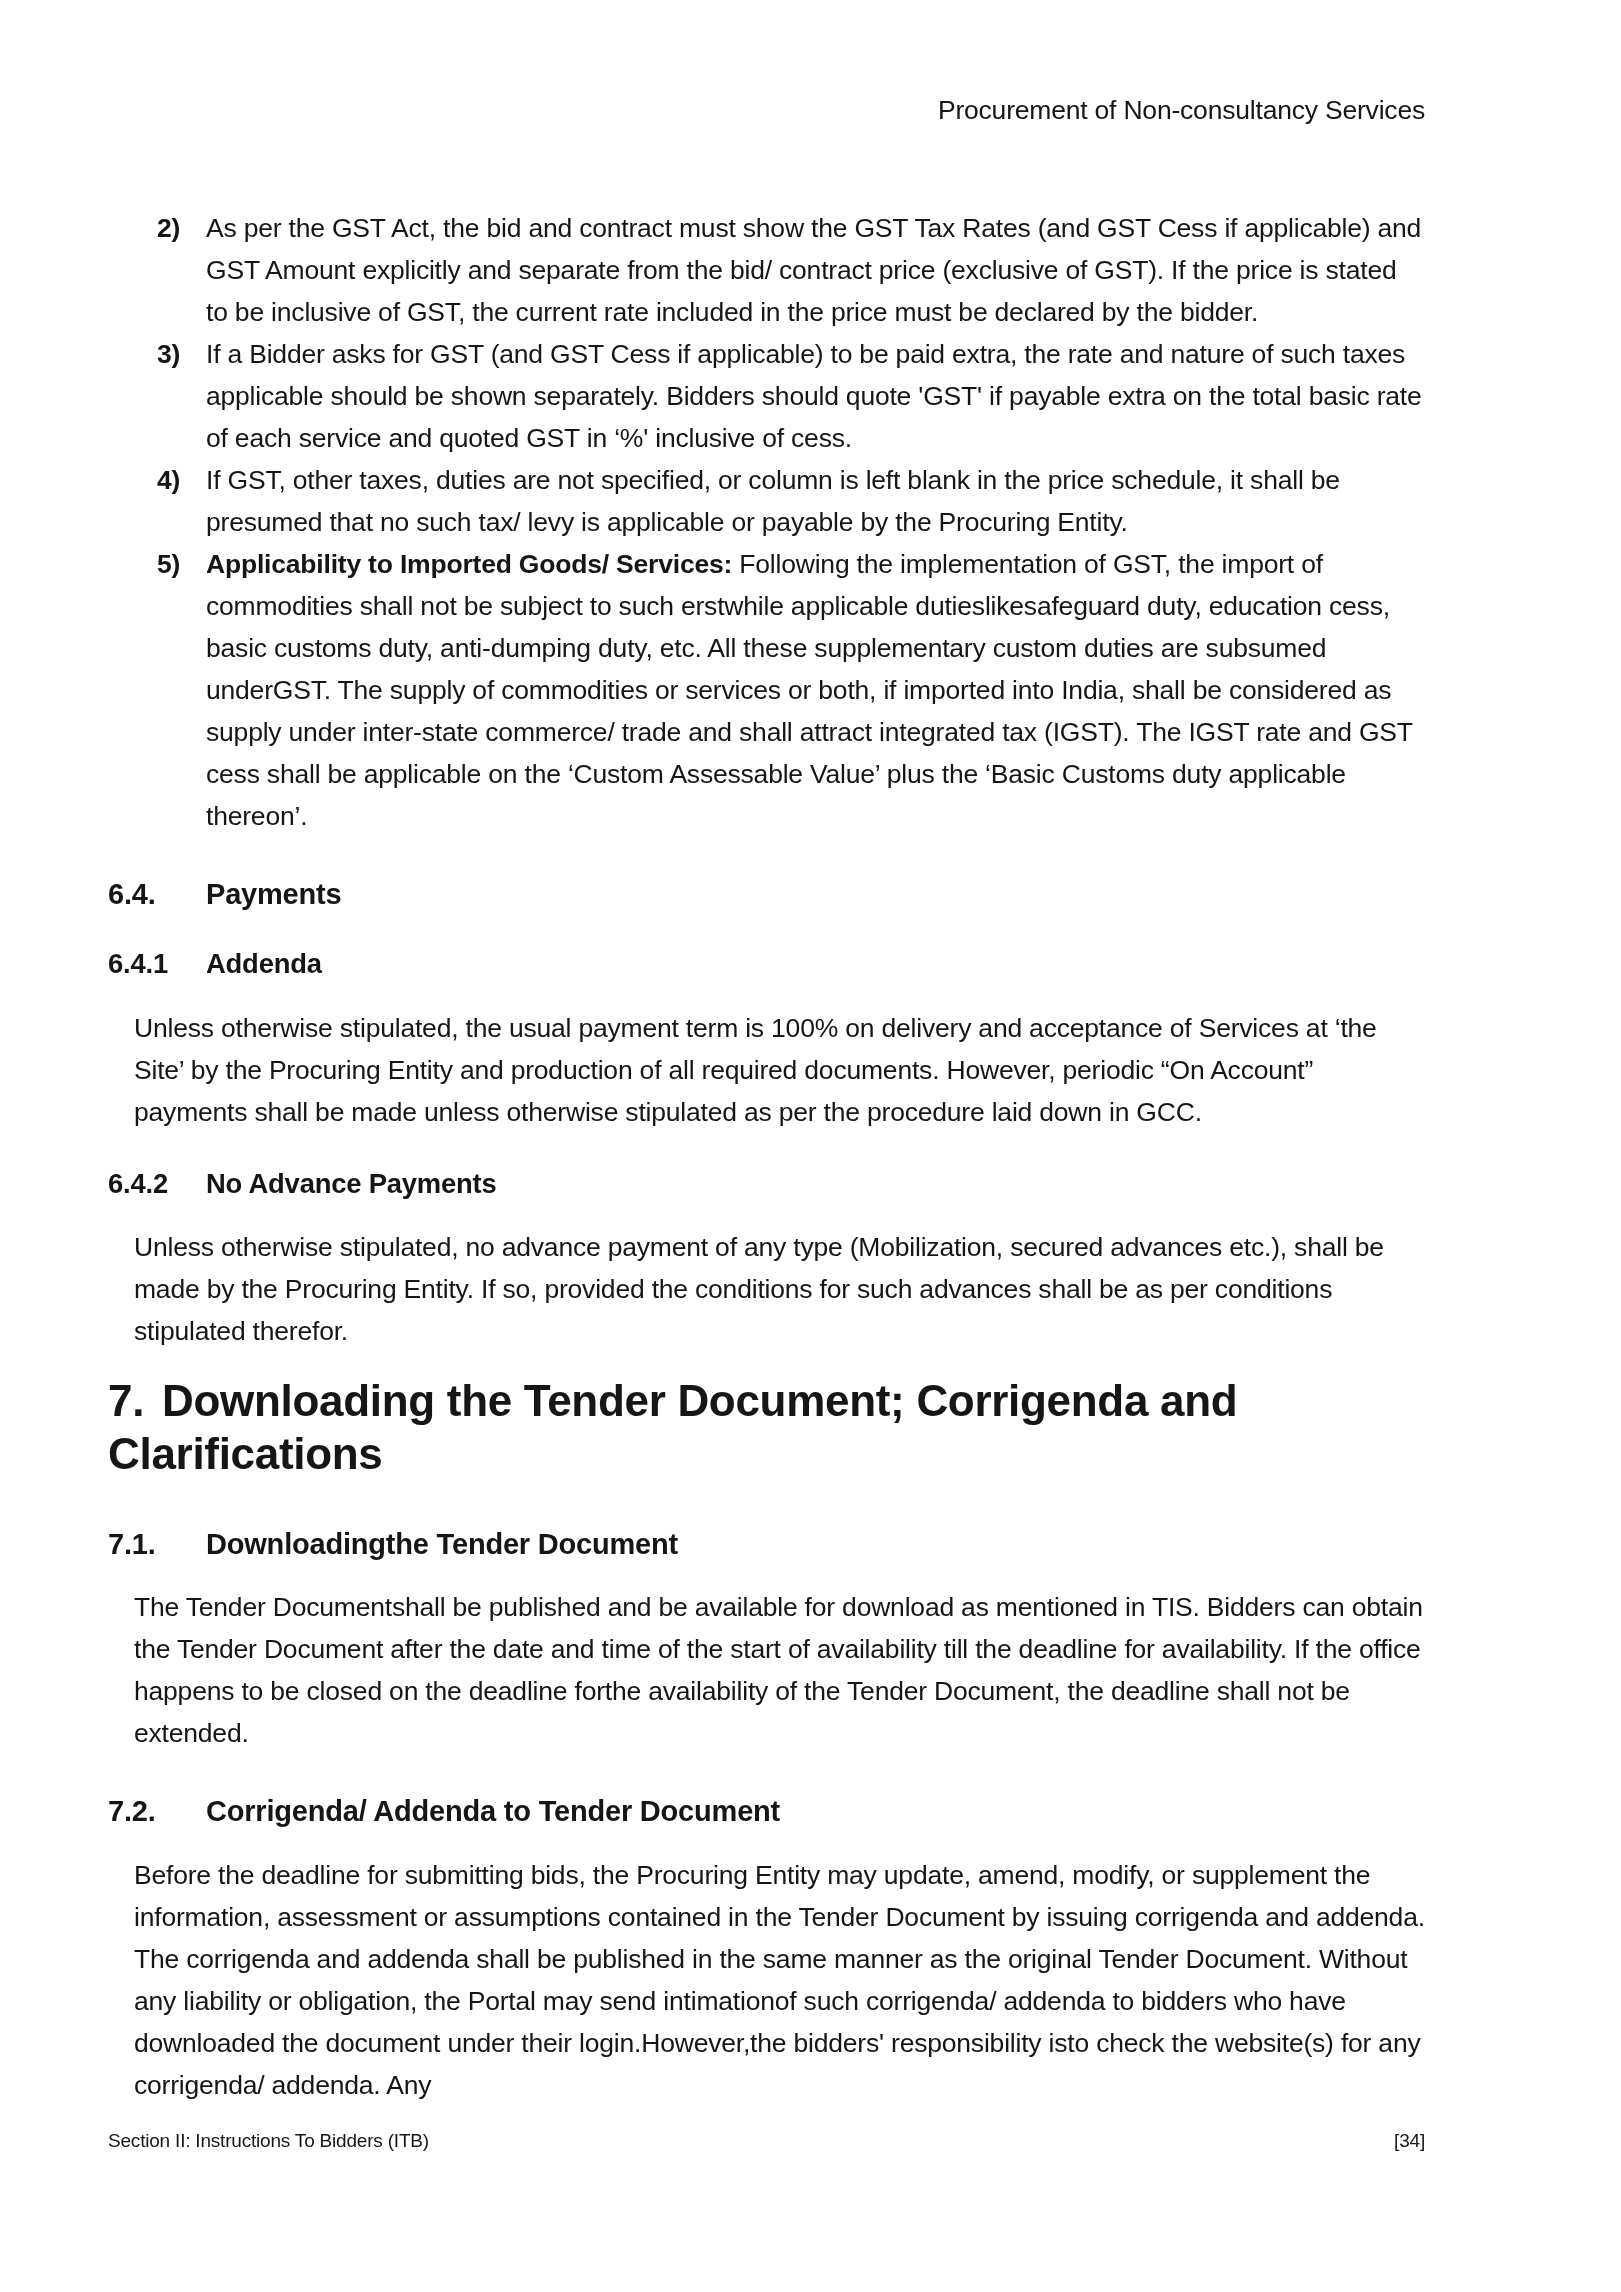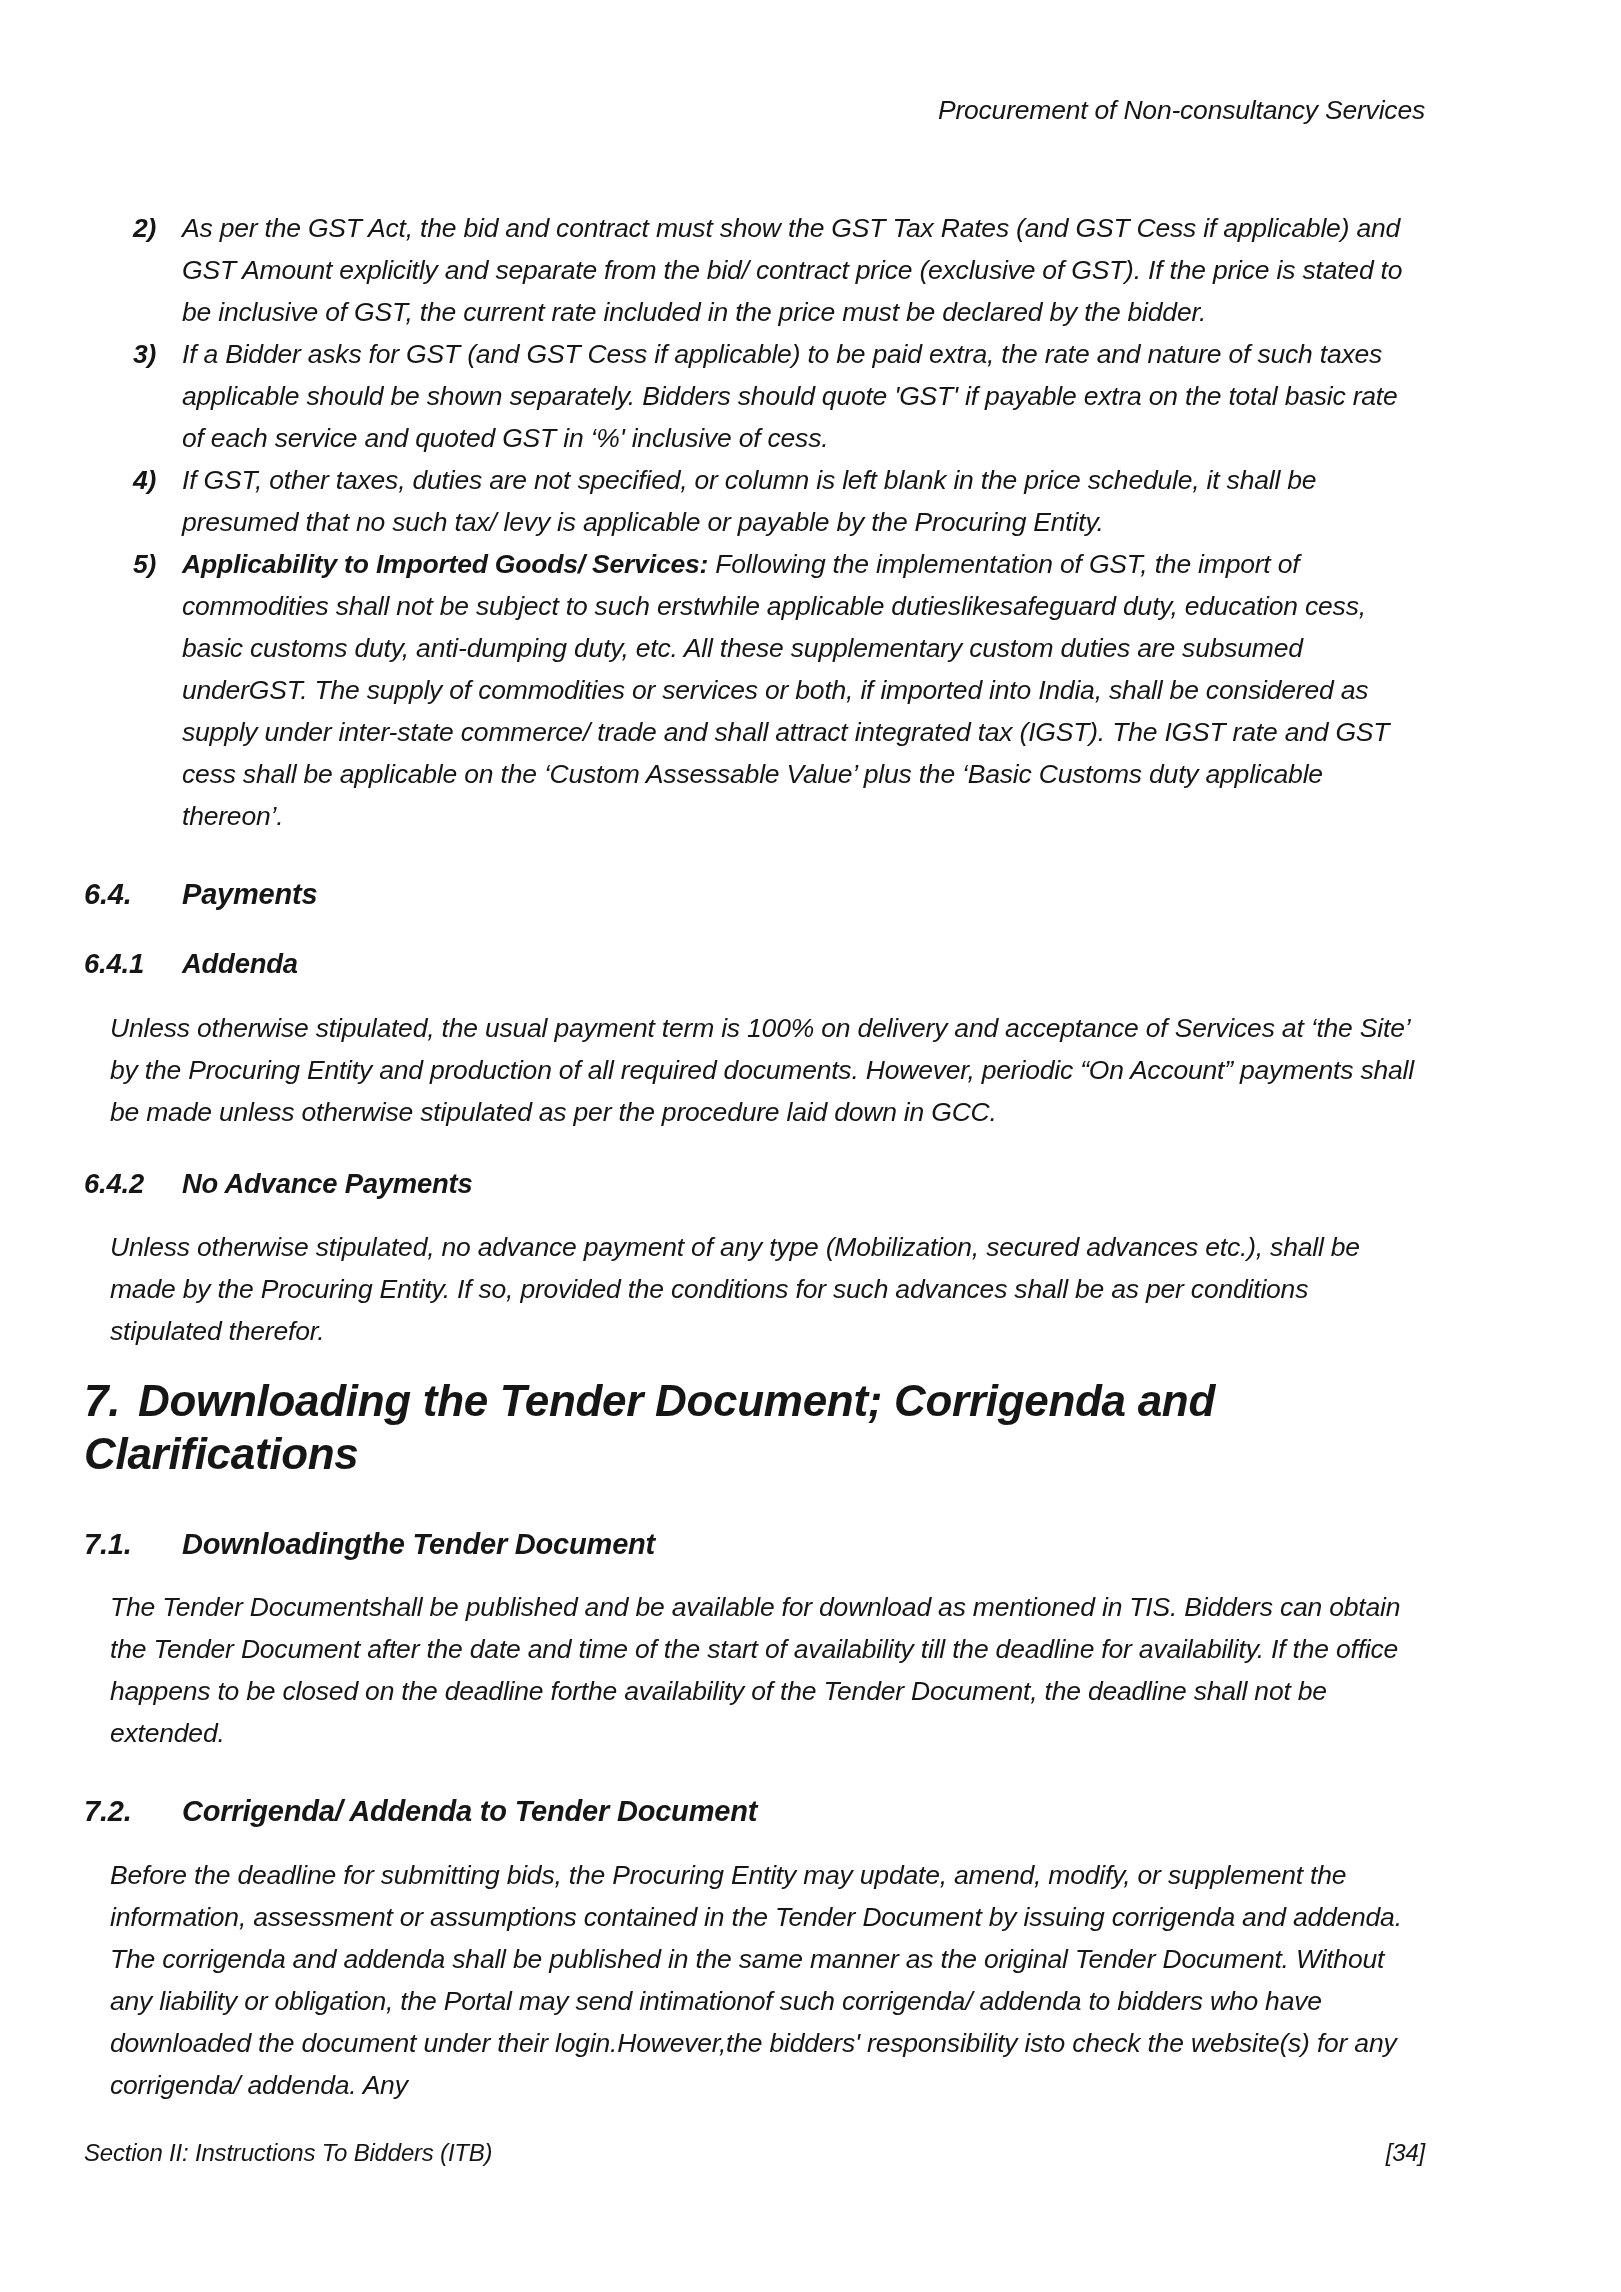--- a/index.html
+++ b/index.html
@@ -5,26 +5,25 @@
   html, body {
     margin: 0;
     padding: 0;
     background: #ffffff;
   }
   .page {
     position: relative;
     width: 1621px;
     height: 2293px;
     box-sizing: border-box;
-    padding: 94px 196px 0 84px;
+    padding: 94px 196px 0 108px;
     background: #ffffff;
     color: #161616;
     font-family: "Liberation Sans", sans-serif;
     overflow: hidden;
-    font-style: italic;
   }
   .running-header {
     text-align: right;
     font-size: 26.5px;
     line-height: 33px;
     letter-spacing: -0.2px;
   }
   .body-text {
     font-size: 26.5px;
     line-height: 42px;
@@ -84,24 +83,24 @@
   }
   .mt-heading-64 { }
   .mt-6411 { margin-top: 29px; }
   .mt-para-641 { margin-top: 23.5px; }
   .mt-para-642 { margin-top: 23.5px; }
   .mt-71 { margin-top: 44px; }
   .page-footer {
     display: flex;
     justify-content: space-between;
     align-items: center;
-    font-size: 24px;
+    font-size: 19px;
     line-height: 42px;
     letter-spacing: -0.2px;
-    margin-top: 26px;
+    margin-top: 14px;
   }
 </style>
 </head>
 <body>
 
 <div class="page">
 
   <div class="running-header">Procurement of Non-consultancy Services</div>
 
   <div class="num-list body-text">

